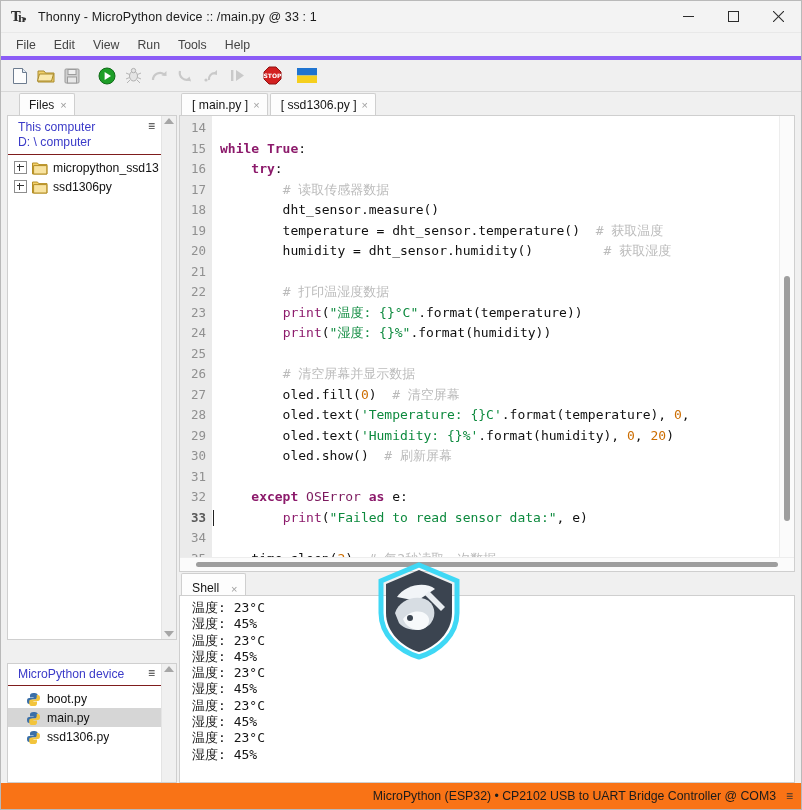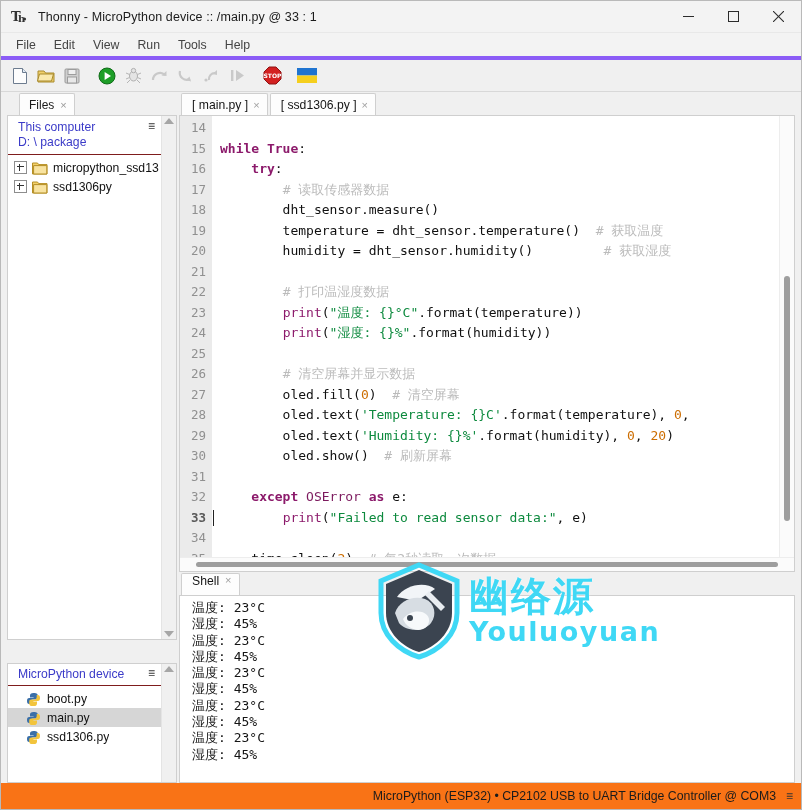--- a/index.html
+++ b/index.html
@@ -248,21 +248,21 @@
     border-radius: 3px;
   }
 
   
   .shellwrap { display: flex; flex-direction: column; }
   .shtabstrip {
     height: 23px; min-height: 23px;
     display: flex; align-items: flex-end; padding-left: 2px;
   }
   .shtab {
-    display: flex; align-items: flex-start; gap: 6px;
+    display: flex; align-items: flex-end; gap: 12px;
     height: 21px; padding: 0 7px 0 10px;
     background: #fdfdfd; border: 1px solid #cfcfcf; border-bottom: none;
     font-size: 12.2px; color: #141414; border-radius: 2px 2px 0 0;
   }
   .shtab .x { color: #a0a0a0; font-size: 11px; }
   .shellbox {
     height: 188px; min-height: 188px;
     background: #ffffff; border: 1px solid #cfcfcf;
     margin-right: 6px; box-sizing: border-box;
     display: flex; position: relative; overflow: hidden;
@@ -441,21 +441,21 @@
         <div class="ptab">
           <span>Files</span>
           <span class="x">×</span>
         </div>
       </div>
 
       <div class="filesbox">
         <div class="filestree">
           <div class="tree-head">
             <div class="ln">This computer</div>
-            <div class="ln">D: \ package</div>
+            <div class="ln">D: \ computer</div>
             <div class="tree-burger">≡</div>
           </div>
           <div class="tree-rows">
             <div class="trow">
               <span class="expander"></span>
               <span class="ficon">
                 <svg width="16" height="14" viewBox="0 0 16 14">
                   <path d="M0.5 2 h5 l1.2 1.6 h8.3 v9.4 h-14.5 z" fill="#f3d06a" stroke="#b58f25"></path>
                   <path d="M1.6 4.6 h13.2 v8.4 h-13.2 z" fill="#f8e3a0" stroke="#b58f25"></path>
                 </svg>
@@ -607,19 +607,15 @@
   <div class="watermark">
     <svg width="92" height="100" viewBox="0 0 92 100" style="margin-right:4px">
       <path d="M46 4 L84 20 V52 C84 74 66 90 46 96 C26 90 8 74 8 52 V20 Z" fill="none" stroke="#3fd8f5" stroke-width="5"></path>
       <path d="M46 9 L79 23 V52 C79 71 63 86 46 91 C29 86 13 71 13 52 V23 Z" fill="#3b4450"></path>
       <path d="M24 36 C32 24 52 20 62 28 L44 40 Z" fill="#f2f5f8"></path>
       <path d="M22 52 C26 40 40 34 52 38 C62 42 64 54 58 62 C50 72 32 70 26 62 Z" fill="#d7dde3"></path>
       <path d="M30 58 C36 50 48 48 54 54 C58 58 56 66 50 68 C42 71 33 66 30 58 Z" fill="#f7f9fb"></path>
       <path d="M56 30 L72 46 L68 50 L52 34 Z" fill="#e9edf1"></path>
       <circle cx="37" cy="57" r="3" fill="#3b4450"></circle>
     </svg>
-    <div>
-      <div class="wm-cn">幽络源</div>
-      <div class="wm-en">Youluoyuan</div>
-    </div>
   </div>
 
 </div>
 
 </body></html>

